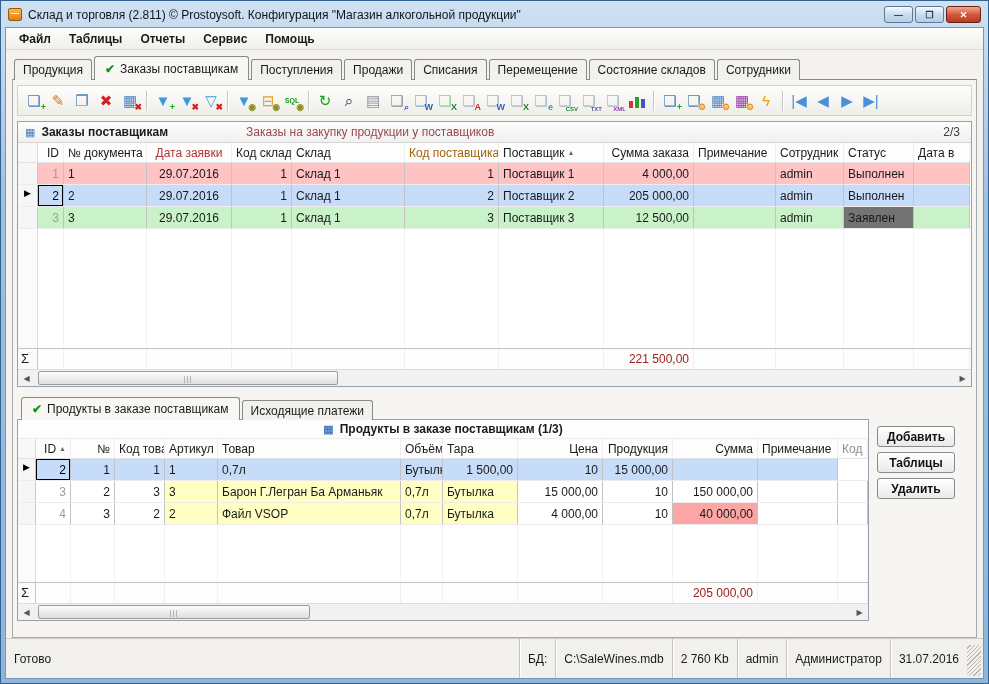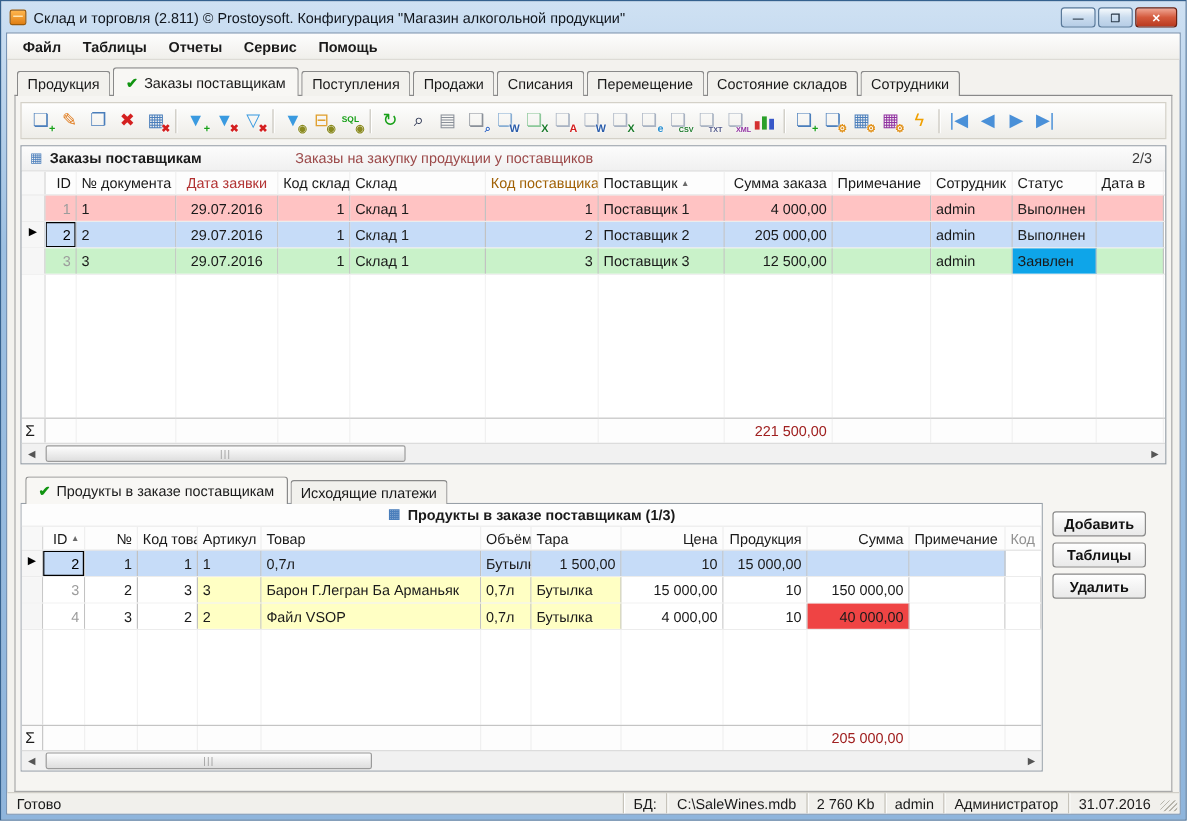--- a/index.html
+++ b/index.html
@@ -58,21 +58,21 @@
   .hs-thumb.w2{left:20px;width:272px;}
   .subtabs{display:flex;align-items:flex-end;padding:2px 4px 0;height:26px;flex:none;}
   .subtabs .tab{height:20px;}
   .subtabs .tab.active{height:23px;}
   .subpage{flex:1;display:flex;gap:8px;padding:0 0 12px;overflow:hidden;}
   .sub-left{width:852px;flex:none;display:flex;flex-direction:column;background:#fff;border:1px solid #98a0a8;overflow:hidden;}
   .tbl-title{height:19px;display:flex;align-items:center;justify-content:center;gap:6px;font-weight:bold;background:#fdfdfd;border-bottom:1px solid #ececec;flex:none;}
   .side-buttons{display:flex;flex-direction:column;padding-top:7px;gap:5px;}
   .side-btn{width:78px;height:21px;border:1px solid #8a8a8a;border-radius:3px;background:linear-gradient(#ffffff,#e9e9e9);font-weight:bold;font-size:12px;font-family:"Liberation Sans",sans-serif;color:#111;}
   .side-btn+.side-btn{margin-top:0;}
-  .statusbar{height:18px;background:#f1f0ec;border-top:1px solid #d0cec7;display:flex;align-items:stretch;flex:none;}
+  .statusbar{height:40px;background:#f1f0ec;border-top:1px solid #d0cec7;display:flex;align-items:stretch;flex:none;}
   .sb-left{flex:1;display:flex;align-items:center;padding:0 8px;}
   .sb-cell{display:flex;align-items:center;padding:0 8px;border-left:1px solid #c6c3ba;box-shadow:inset 1px 0 0 #ffffff;white-space:nowrap;}
   .sb-grip{width:14px;background:repeating-linear-gradient(135deg,transparent,transparent 2px,#b8b5ac 2px,#b8b5ac 3px);margin:6px 2px 2px 0;}
 </style>
 </head>
 <body>
 
 <div class="window">
   <div class="titlebar">
     <span class="app-icon"></span>
@@ -312,21 +312,21 @@
               <span class="cell a-right" style="background: rgb(201, 242, 201); color: rgb(156, 156, 156);">3</span>
               <span class="cell a-left" style="background: rgb(201, 242, 201);">3</span>
               <span class="cell a-center" style="background: rgb(201, 242, 201);">29.07.2016</span>
               <span class="cell a-right" style="background: rgb(201, 242, 201);">1</span>
               <span class="cell a-left" style="background: rgb(201, 242, 201);">Склад 1</span>
               <span class="cell a-right" style="background: rgb(201, 242, 201);">3</span>
               <span class="cell a-left" style="background: rgb(201, 242, 201);">Поставщик 3</span>
               <span class="cell a-right" style="background: rgb(201, 242, 201);">12 500,00</span>
               <span class="cell a-left" style="background: rgb(201, 242, 201);"></span>
               <span class="cell a-left" style="background: rgb(201, 242, 201);">admin</span>
-              <span class="cell a-left" style="background: #0ea5e9;">Заявлен</span>
+              <span class="cell a-left" style="background: #737373;">Заявлен</span>
               <span class="cell a-left" style="background: rgb(201, 242, 201);"></span>
             </div>
             <div class="tfill" style="grid-template-columns: 20px 26px 83px 85px 60px 113px 94px 105px 90px 82px 68px 70px 56px;">
               <span class="fcell"></span>
               <span class="fcell"></span>
               <span class="fcell"></span>
               <span class="fcell"></span>
               <span class="fcell"></span>
               <span class="fcell"></span>
               <span class="fcell"></span>
@@ -426,21 +426,21 @@
                 <span class="cell marker"></span>
                 <span class="cell a-right" style="background: rgb(255, 255, 255); color: rgb(156, 156, 156);">4</span>
                 <span class="cell a-right" style="background: rgb(255, 255, 255);">3</span>
                 <span class="cell a-right" style="background: rgb(255, 255, 255);">2</span>
                 <span class="cell a-left" style="background: rgb(255, 255, 196);">2</span>
                 <span class="cell a-left" style="background: rgb(255, 255, 196);">Файл VSOP</span>
                 <span class="cell a-left" style="background: rgb(255, 255, 196);">0,7л</span>
                 <span class="cell a-left" style="background: rgb(255, 255, 196);">Бутылка</span>
                 <span class="cell a-right" style="background: rgb(255, 255, 255);">4 000,00</span>
                 <span class="cell a-right" style="background: rgb(255, 255, 255);">10</span>
-                <span class="cell a-right" style="background: #ef4444; text-align: right;">40 000,00</span>
+                <span class="cell a-right" style="background: #fca5a5; text-align: right;">40 000,00</span>
                 <span class="cell a-left" style="background: rgb(255, 255, 255);"></span>
                 <span class="cell a-left" style="background: rgb(255, 255, 255);"></span>
               </div>
               <div class="tfill" style="grid-template-columns: 18px 35px 44px 50px 53px 183px 42px 75px 85px 70px 85px 80px 30px;">
                 <span class="fcell"></span>
                 <span class="fcell"></span>
                 <span class="fcell"></span>
                 <span class="fcell"></span>
                 <span class="fcell"></span>
                 <span class="fcell"></span>

